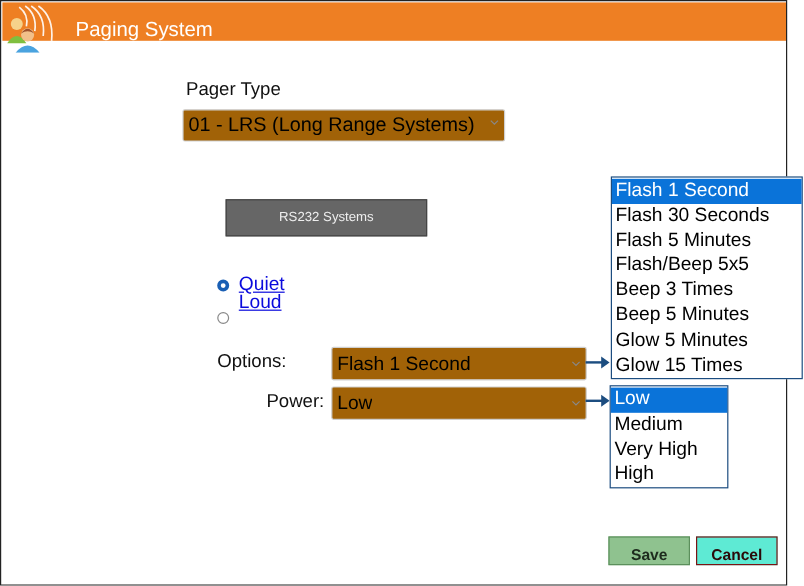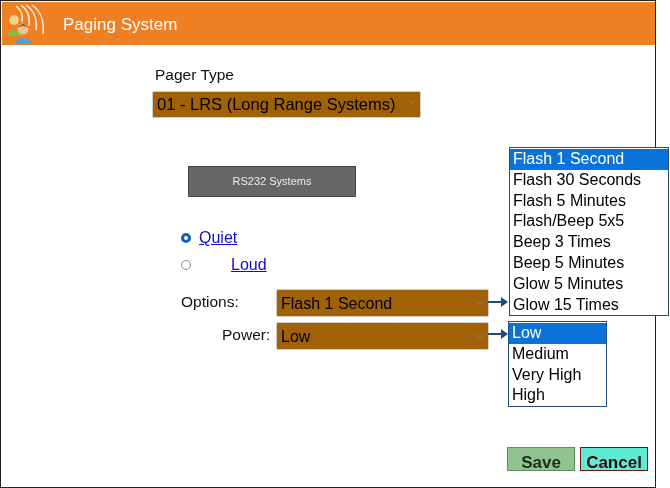--- a/index.html
+++ b/index.html
@@ -1,35 +1,35 @@
 <!DOCTYPE html>
 <html><head>
 <meta charset="utf-8">
 <style>
   html, body { margin:0; padding:0; }
   body { width:670px; height:488px; background:#fff; position:relative; overflow:hidden; font-family:"Liberation Sans", sans-serif; }
   .window { position:absolute; left:0; top:0; width:654px; height:486px; border:1px solid #222; border-bottom:2px solid #222; box-sizing:content-box; background:#fff; }
-  .titlebar { position:absolute; left:1px; top:1px; width:653px; height:43px; background:#ee7f23; }
+  .titlebar { position:absolute; left:1px; top:1px; width:653px; height:32px; background:#ee7f23; }
   .app-icon { position:absolute; left:2px; top:2px; width:44px; height:40px; }
   .title { position:absolute; left:61px; top:13px; color:#fff; font-size:17px; }
   .label { position:absolute; color:#111; font-size:15.5px; }
   .select { position:absolute; background:#a16207; border:1px solid #cfcfcf; border-radius:2px; box-sizing:border-box; font-size:16px; color:#000; }
   .select .val { position:absolute; left:4px; top:4px; white-space:nowrap; overflow:hidden; }
   .select .chev { position:absolute; right:4px; top:6px; width:8px; height:8px; }
   .btn-gray { position:absolute; left:187px; top:165px; width:168px; height:31px; background:#666; border:1px solid #444; box-sizing:border-box; color:#eee; font-size:11px; text-align:center; line-height:29px; }
   .radio { position:absolute; width:10px; height:10px; border-radius:50%; box-sizing:border-box; }
   .radio.on { border:3px solid #1a5fb4; background:#fff; }
   .radio.off { border:1px solid #888; background:#fff; }
   .link { position:absolute; color:#0b0bdd; text-decoration:underline; font-size:16px; }
   .dropdown { position:absolute; background:#fff; border:1px solid #1c4d80; box-sizing:border-box; }
   .dropdown .opt { height:20.8px; line-height:20.8px; padding-left:3px; font-size:16px; color:#000; white-space:nowrap; }
   .dropdown .opt.sel { background:#0a73d9; color:#fff; }
   .arrow { position:absolute; height:2px; background:#1c4d80; }
   .arrow::after { content:""; position:absolute; right:-2px; top:-4px; border-left:7px solid #1c4d80; border-top:5px solid transparent; border-bottom:5px solid transparent; }
-  .btn { position:absolute; top:446px; height:24px; box-sizing:border-box; font-weight:bold; font-size:17px; text-align:center; line-height:30px; }
+  .btn { position:absolute; top:446px; height:24px; box-sizing:border-box; font-weight:bold; font-size:13px; text-align:center; line-height:30px; }
   .btn-save { left:506px; width:68px; background:#8fc28f; border:1px solid #5c8f5c; color:#1d2b1d; }
   .btn-cancel { left:579px; width:68px; background:#5eead4; border:1px solid #7a1414; color:#2b0a0a; }
 </style>
 </head>
 <body>
 
 <div class="window">
   <div class="titlebar">
     <svg class="app-icon" viewBox="0 0 44 40">
       <g fill="none" stroke="#fff" stroke-width="1.4" opacity="0.9">
@@ -53,21 +53,21 @@
     <svg class="chev" viewBox="0 0 8 8">
         <path d="M1 2.5 L4 5.5 L7 2.5" fill="none" stroke="#888" stroke-width="1"></path>
       </svg>
   </div>
 
   <div class="btn-gray">RS232 Systems</div>
 
   <span class="radio on" style="left:180px;top:232px;"></span>
   <span class="link" style="left:198px;top:228px;">Quiet</span>
   <span class="radio off" style="left:180px;top:259px;"></span>
-  <span class="link" style="left:198px;top:255px;margin-left:32px;">Loud</span>
+  <span class="link" style="left:198px;top:243px;">Loud</span>
 
   <span class="label" style="left:180px;top:292px;">Options:</span>
   <div class="select" style="left:275px;top:288px;width:213px;height:28px;">
     <span class="val" style="top:5px;">Flash 1 Second</span>
     <svg class="chev" style="top:9px;" viewBox="0 0 8 8">
         <path d="M1 2.5 L4 5.5 L7 2.5" fill="none" stroke="#888" stroke-width="1"></path>
       </svg>
   </div>
 
   <span class="label" style="left:180px;top:325px;margin-left:41px;">Power:</span>

